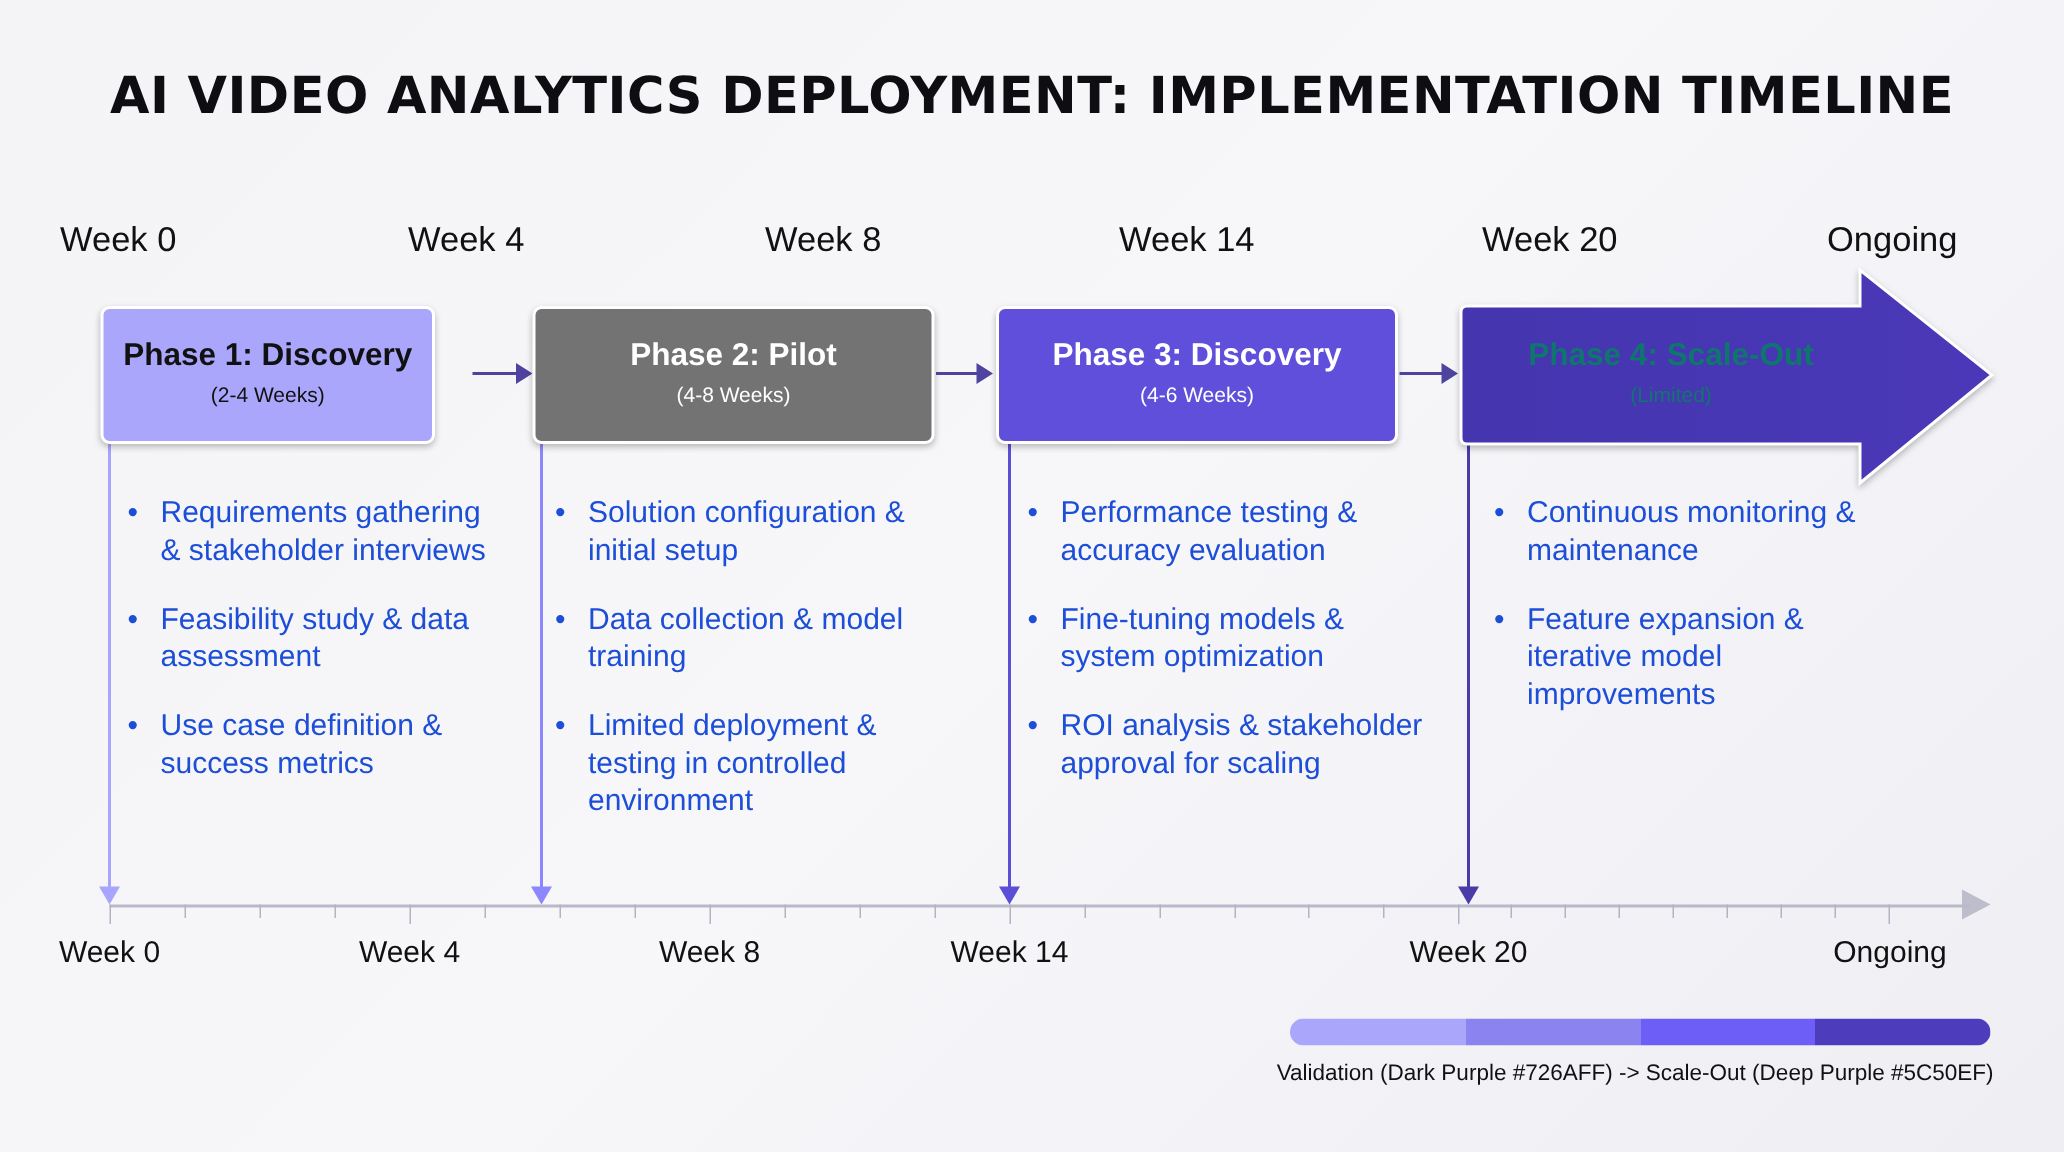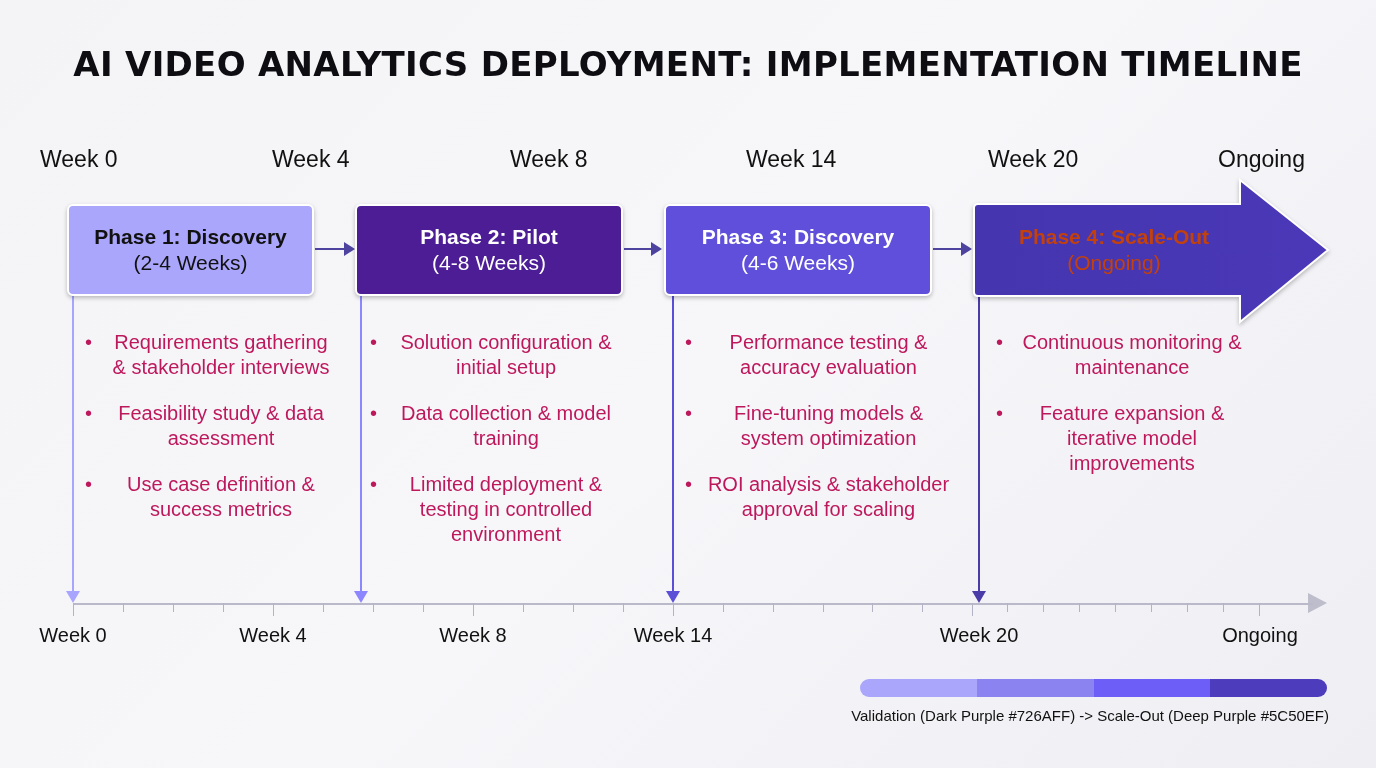--- a/index.html
+++ b/index.html
@@ -6,23 +6,23 @@
   body{width:1376px;height:768px;position:relative;overflow:hidden;
     background:linear-gradient(135deg,#f4f4f7 0%,#f7f7fa 50%,#eeeef3 100%);
     font-family:"Liberation Sans",sans-serif;color:#111;}
   .title{position:absolute;left:0;width:1376px;top:44px;text-align:center;
     font-family:"DejaVu Sans",sans-serif;font-weight:bold;font-size:34px;letter-spacing:0.3px;color:#0d0d12;}
   .toplabel{position:absolute;top:146px;font-size:23px;color:#111;}
   .phase{position:absolute;top:204px;height:92px;border-radius:6px;box-sizing:border-box;
     box-shadow:0 2px 4px rgba(0,0,0,0.25);border:2px solid #fff;
     display:flex;flex-direction:column;align-items:center;justify-content:center;}
   .phase .pt{font-weight:bold;font-size:21px;line-height:26px;}
-  .phase .pd{font-size:21px;line-height:26px;}
+  .phase .pd{font-size:14px;line-height:26px;}
   .vline{position:absolute;width:2px;}
-  .bullets{position:absolute;top:330px;font-size:20px;line-height:25px;color:#be185d;text-align:center;}
+  .bullets{position:absolute;top:330px;font-size:20px;line-height:25px;color:#1d4ed8;}
   .bullets .b{position:relative;padding-left:22px;margin-bottom:21px;}
   .bullets .b::before{content:"•";position:absolute;left:0;top:0;}
   .conn{position:absolute;top:248px;height:2px;background:#4e44a0;}
   .conn::after{content:"";position:absolute;right:-2px;top:-6px;border-left:11px solid #4e44a0;border-top:7px solid transparent;border-bottom:7px solid transparent;}
   .axis{position:absolute;left:73px;top:603px;width:1240px;height:2px;background:#b9b9c9;}
   .tick{position:absolute;top:603px;width:1px;height:9px;background:#b3b3c3;}
   .tick.major{height:13px;}
   .axislabel{position:absolute;top:624px;font-size:20px;color:#111;transform:translateX(-50%);}
   .legendbar{position:absolute;left:860px;top:679px;width:467px;height:18px;border-radius:9px;overflow:hidden;display:flex;}
   .legendbar div{flex:1;}
@@ -46,50 +46,50 @@
 <div class="vline" style="left:978px;top:296px;height:298px;background:#4a3ca8"></div>
 
 <svg style="position:absolute;left:0;top:0" width="1376" height="768">
   <polygon points="66,591 80,591 73,603" fill="#a8a5ff"></polygon>
   <polygon points="354,591 368,591 361,603" fill="#8d87ff"></polygon>
   <polygon points="666,591 680,591 673,603" fill="#5a4fd6"></polygon>
   <polygon points="972,591 986,591 979,603" fill="#4a3ca8"></polygon>
   <polygon points="1308,593 1308,613 1327,603" fill="#bdbdcc"></polygon>
 </svg>
 
-<div class="phase" style="left:67px;width:247px;background:#aaa6fb;color:#111">
+<div class="phase" style="left:67px;width:223px;background:#aaa6fb;color:#111">
   <div class="pt">Phase 1: Discovery</div>
   <div class="pd">(2-4 Weeks)</div>
 </div>
 <div class="conn" style="left:315px;width:38px"></div>
 
-<div class="phase" style="left:355px;width:268px;background:#4c1d95;color:#fff">
+<div class="phase" style="left:355px;width:268px;background:#737373;color:#fff">
   <div class="pt">Phase 2: Pilot</div>
   <div class="pd">(4-8 Weeks)</div>
 </div>
 <div class="conn" style="left:624px;width:36px"></div>
 
 <div class="phase" style="left:664px;width:268px;background:#5f4fda;color:#fff">
   <div class="pt">Phase 3: Discovery</div>
   <div class="pd">(4-6 Weeks)</div>
 </div>
 <div class="conn" style="left:933px;width:37px"></div>
 
 <svg style="position:absolute;left:970px;top:178px;filter:drop-shadow(0 2px 2px rgba(0,0,0,0.25))" width="365" height="150">
   <defs>
       <linearGradient id="g4" x1="0" x2="1" y1="0" y2="0">
         <stop offset="0" stop-color="#4535ae"></stop>
         <stop offset="1" stop-color="#4a38b8"></stop>
       </linearGradient>
     </defs>
   <path d="M8,26 Q4,26 4,30 L4,114 Q4,118 8,118 L270,118 L270,144 L358,72 L270,2 L270,26 Z" fill="url(#g4)" stroke="#fff" stroke-width="2"></path>
 </svg>
-<div class="phase" style="left:974px;width:280px;background:transparent;border:none;box-shadow:none;color:#c2410c">
+<div class="phase" style="left:974px;width:280px;background:transparent;border:none;box-shadow:none;color:#0f766e">
   <div class="pt">Phase 4: Scale-Out</div>
-  <div class="pd">(Ongoing)</div>
+  <div class="pd">(Limited)</div>
 </div>
 
 <div class="bullets" style="left:85px;width:250px">
   <div class="b">Requirements gathering &amp; stakeholder interviews</div>
   <div class="b">Feasibility study &amp; data assessment</div>
   <div class="b">Use case definition &amp; success metrics</div>
 </div>
 <div class="bullets" style="left:370px;width:250px">
   <div class="b">Solution configuration &amp; initial setup</div>
   <div class="b">Data collection &amp; model training</div>

